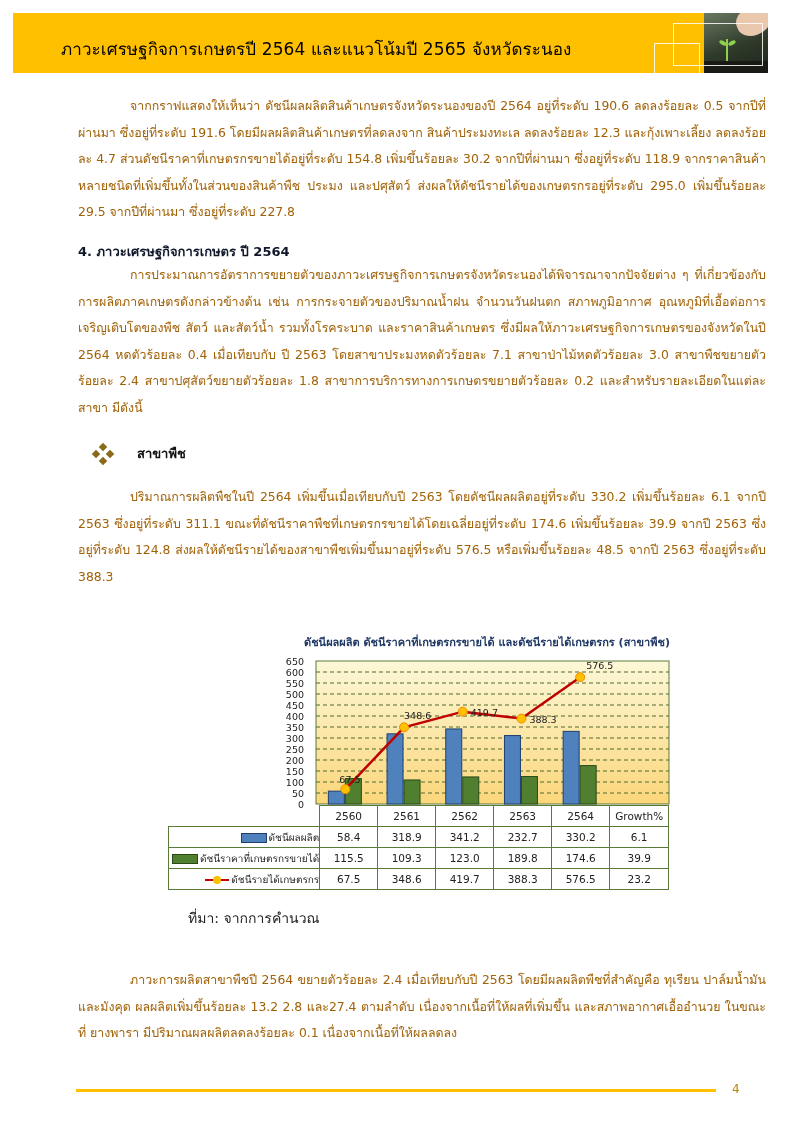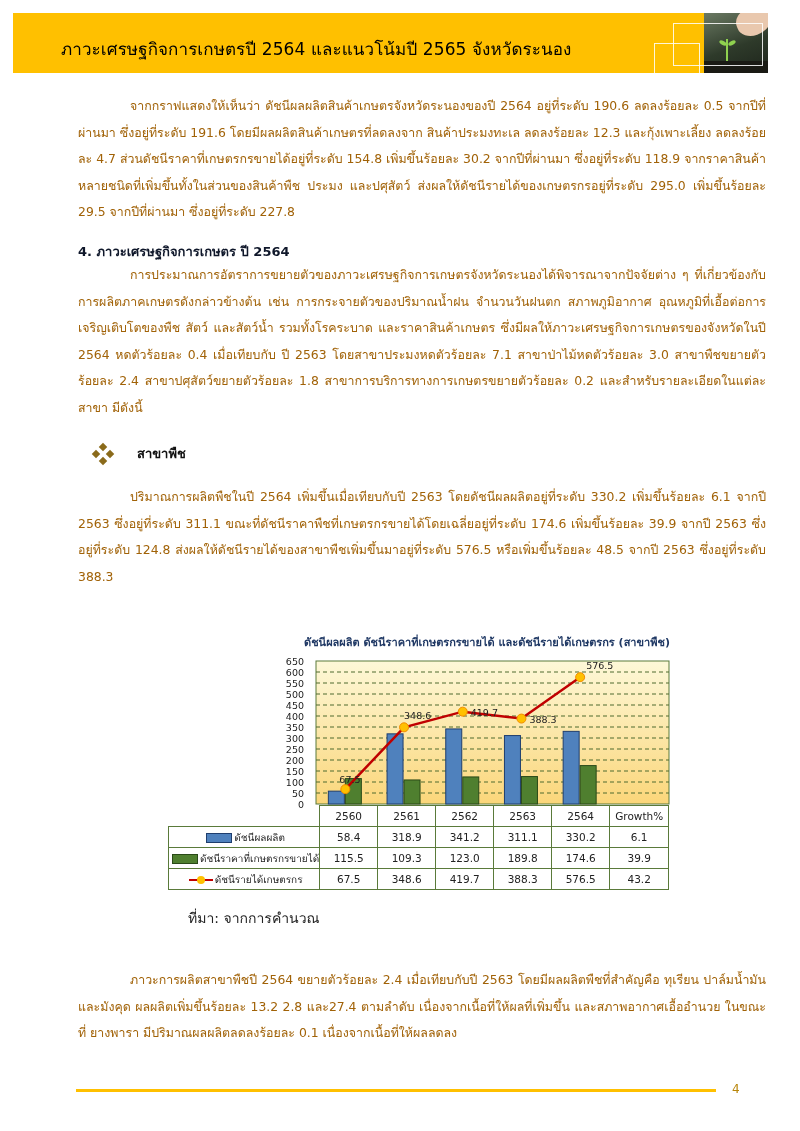--- a/index.html
+++ b/index.html
@@ -18,21 +18,21 @@
   .para .indent { display:inline-block; width:52px; }
   .section-title { position:absolute; left:78px; top:241px; font-size:13px; font-weight:bold; color:#0f172a; }
   .bullet-row { position:absolute; left:93px; top:443px; display:flex; align-items:center;gap:8px; }
   .diamond-icon { width:20px; height:20px; position:relative; margin-right:16px; }
   .diamond-icon span { position:absolute; width:6px; height:6px; background:#8a6a1a; transform:rotate(45deg); }
   .bullet-label { font-size:13px; font-weight:bold; color:#111; }
   .chart-title { position:absolute; left:264px; top:633px; font-size:11px; color:#1f3864; font-weight:bold;margin-left:40px; }
   svg#chart { position:absolute; left:0; top:0; }
   .tbl { position:absolute; left:168px; top:805px; border-collapse:collapse; font-size:10.5px; color:#222; }
   .tbl td { border:1px solid #5a7a3a; text-align:center; padding:0; height:20px; }
-  .tbl td.leg { text-align:center; width:146px; white-space:nowrap; font-size:10px;border-radius:8px; }
+  .tbl td.leg { text-align:right; width:146px; white-space:nowrap; font-size:10px;border-radius:8px; }
   .tbl td.v { width:57px; }
   .tbl td.g { width:58px; }
   .leg-swatch { display:inline-block; vertical-align:middle; width:24px; height:8px; margin:0 2px 0 3px; }
   .source { position:absolute; left:188px; top:907px; font-size:14px; color:#222; }
   .footer-line { position:absolute; left:76px; top:1089px; width:640px; height:3px; background:#FFC000; }
   .page-num { position:absolute; left:732px; top:1082px; font-size:12px; color:#b8860b; }
 </style>
 </head>
 <body>
 
@@ -141,41 +141,41 @@
     <td class="v">2562</td>
     <td class="v">2563</td>
     <td class="v">2564</td>
     <td class="g">Growth%</td>
   </tr>
   <tr>
     <td class="leg"><span class="leg-swatch" style="background:#4F81BD;border:1px solid #1f3e6e;"></span><span>ดัชนีผลผลิต</span></td>
     <td class="v">58.4</td>
     <td class="v">318.9</td>
     <td class="v">341.2</td>
-    <td class="v">311.1</td>
+    <td class="v">232.7</td>
     <td class="v">330.2</td>
     <td class="g">6.1</td>
   </tr>
   <tr>
     <td class="leg"><span class="leg-swatch" style="background:#4F7F2F;border:1px solid #2a4a18;"></span><span>ดัชนีราคาที่เกษตรกรขายได้</span></td>
     <td class="v">115.5</td>
     <td class="v">109.3</td>
     <td class="v">123.0</td>
     <td class="v">189.8</td>
     <td class="v">174.6</td>
     <td class="g">39.9</td>
   </tr>
   <tr>
     <td class="leg"><span class="leg-swatch" style="height:10px;position:relative;"><span style="position:absolute;left:0;top:4px;width:24px;height:2px;background:#C00000;"></span><span style="position:absolute;left:8px;top:1px;width:8px;height:8px;border-radius:50%;background:#FFC000;"></span></span><span>ดัชนีรายได้เกษตรกร</span></td>
     <td class="v">67.5</td>
     <td class="v">348.6</td>
     <td class="v">419.7</td>
     <td class="v">388.3</td>
     <td class="v">576.5</td>
-    <td class="g">43.2</td>
+    <td class="g">23.2</td>
   </tr>
 </tbody>
   </table>
 
 <div class="source">ที่มา: จากการคำนวณ</div>
 
 <div class="para" style="top:953px;margin-top:14px;"><span class="indent"></span><span>ภาวะการผลิตสาขาพืชปี 2564 ขยายตัวร้อยละ 2.4 เมื่อเทียบกับปี 2563 โดยมีผลผลิตพืชที่สำคัญคือ ทุเรียน ปาล์มน้ำมัน และมังคุด ผลผลิตเพิ่มขึ้นร้อยละ 13.2 2.8 และ27.4 ตามลำดับ เนื่องจากเนื้อที่ให้ผลที่เพิ่มขึ้น และสภาพอากาศเอื้ออำนวย  ในขณะที่ ยางพารา มีปริมาณผลผลิตลดลงร้อยละ 0.1 เนื่องจากเนื้อที่ให้ผลลดลง</span></div>
 
 <div class="footer-line"></div>
 <div class="page-num">4</div>

